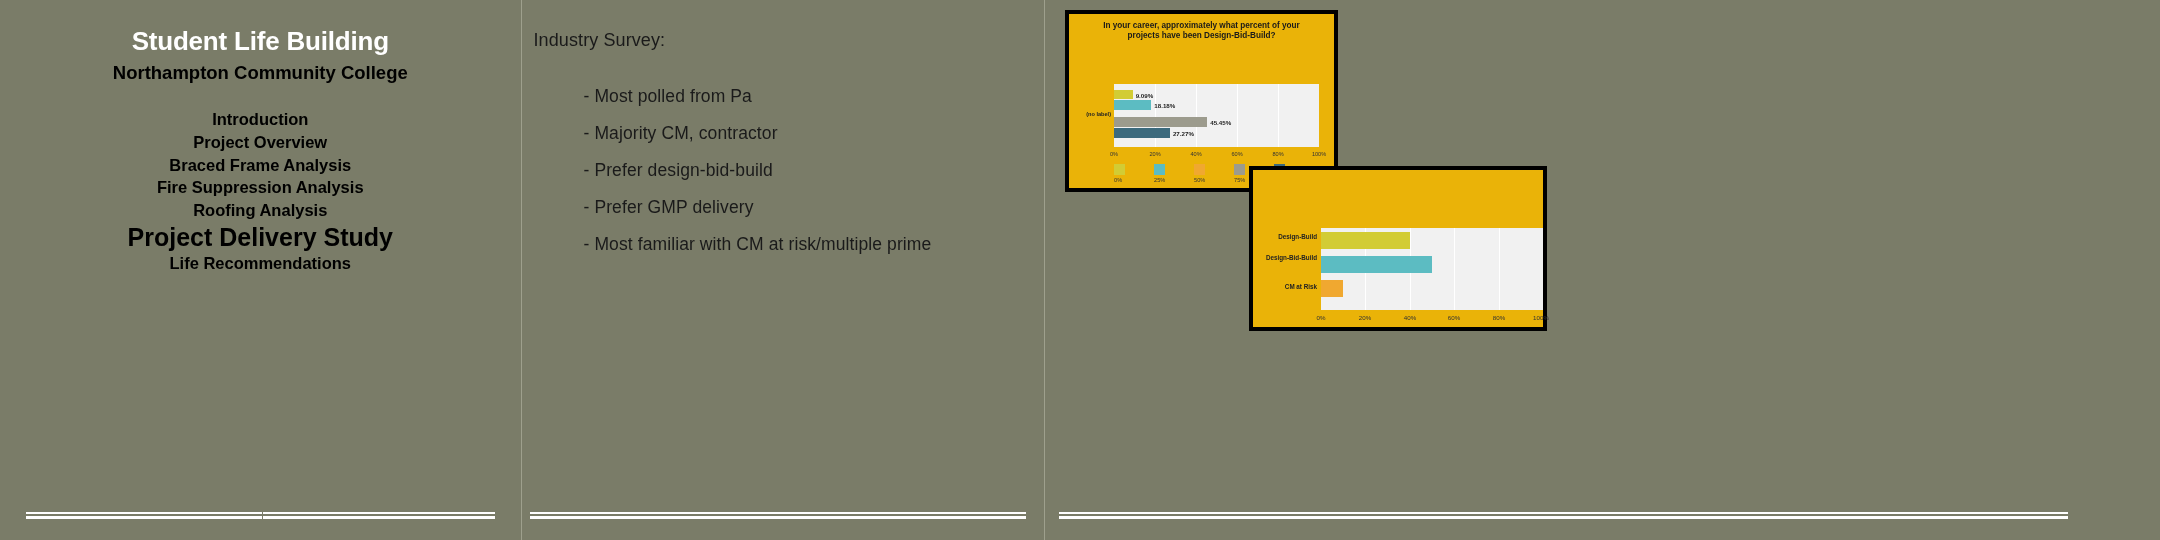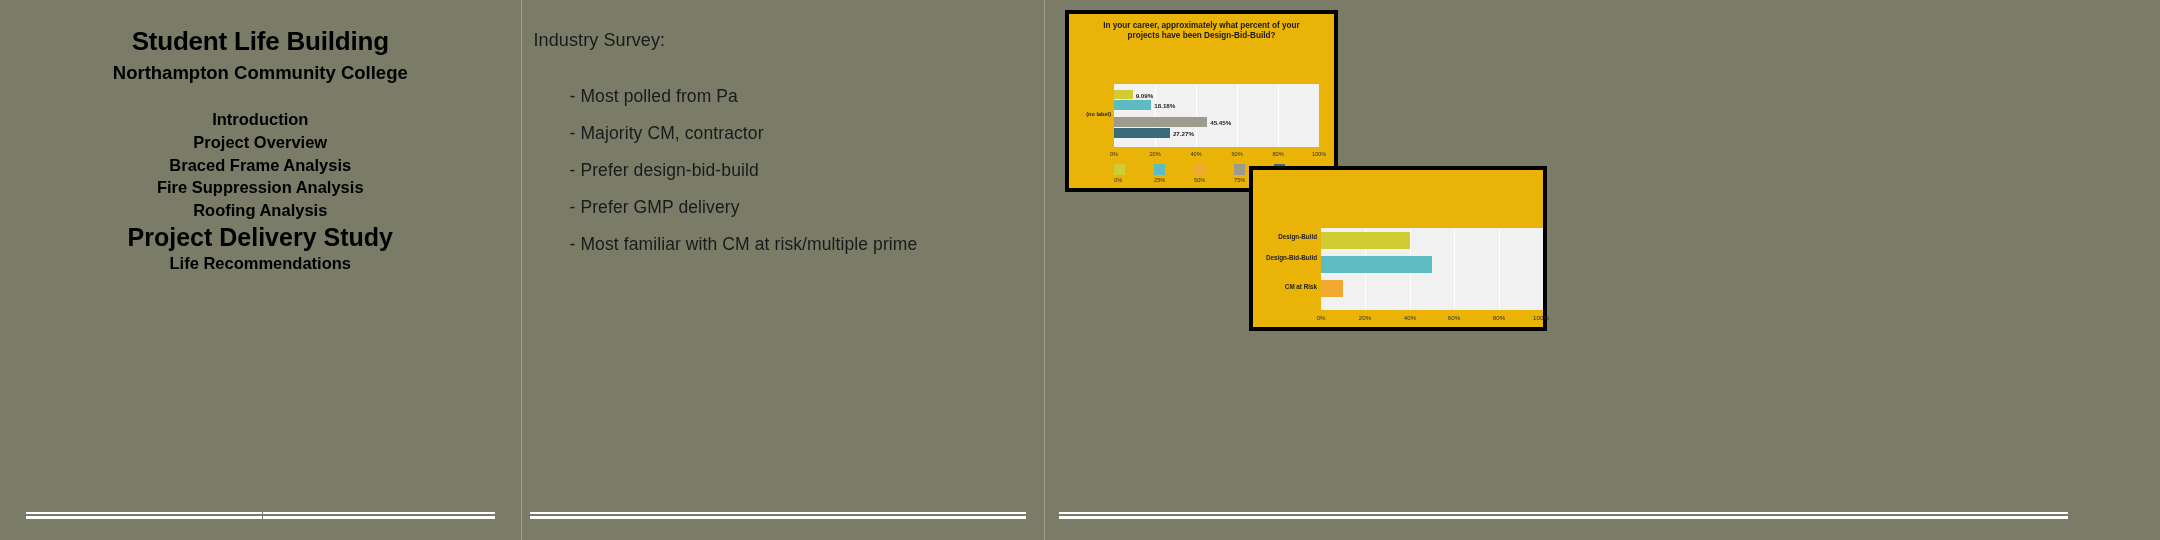--- a/index.html
+++ b/index.html
@@ -57,21 +57,21 @@
   .s1 .title-block {
     position: absolute;
     top: 28px;
     left: 0;
     right: 0;
     text-align: center;
   }
   .s1 .main-title {
     font-size: 26px;
     font-weight: bold;
-    color: #000000;
+    color: #ffffff;
     letter-spacing: -0.2px;
     line-height: 1.05;
   }
   .s1 .sub-title {
     font-size: 18.5px;
     font-weight: bold;
     color: #000;
     margin-top: 8px;
     line-height: 1.05;
   }
@@ -100,21 +100,21 @@
     top: 30px;
     left: 12px;
     font-size: 18px;
     color: #1a1a1a;
     font-weight: normal;
     letter-spacing: 0.1px;
   }
   .s2 .bullets {
     position: absolute;
     top: 88px;
-    left: 48px;
+    left: 62px;
     right: 4px;
   }
   .s2 .bullet {
     font-size: 17.5px;
     color: #1a1a1a;
     line-height: 1;
     margin-bottom: 19.5px;
     white-space: nowrap;
     letter-spacing: 0.1px;
   }

